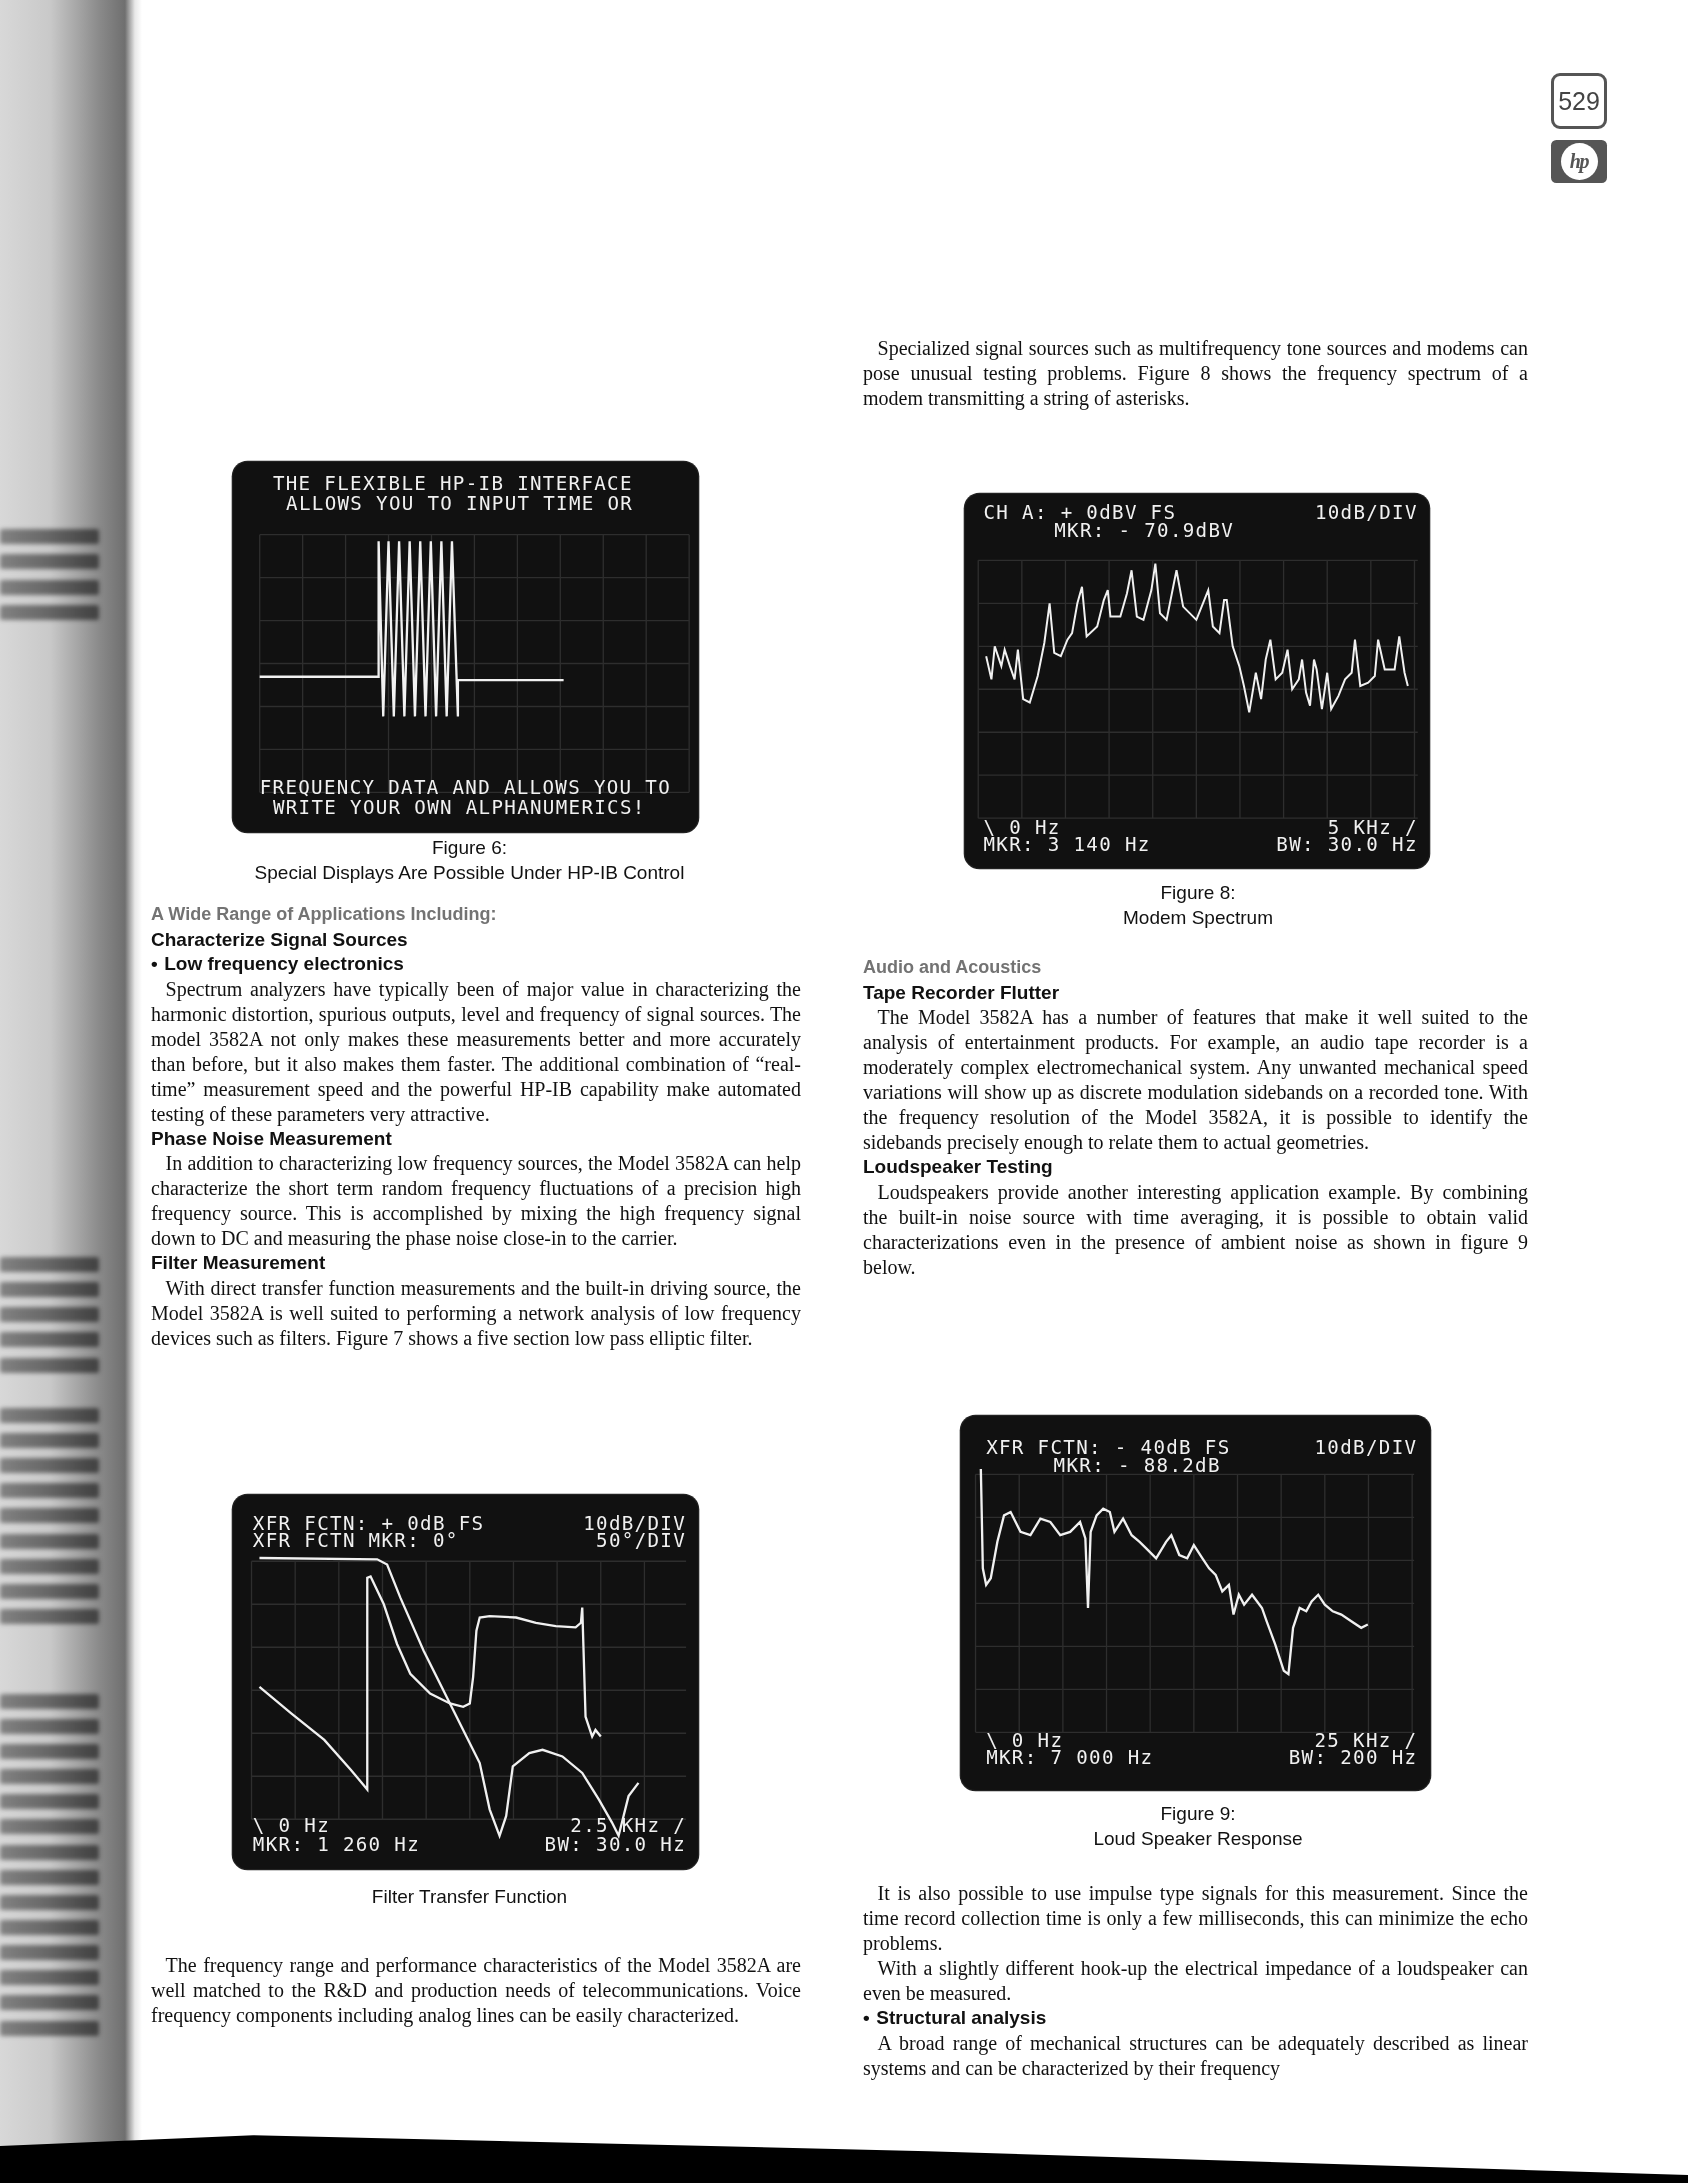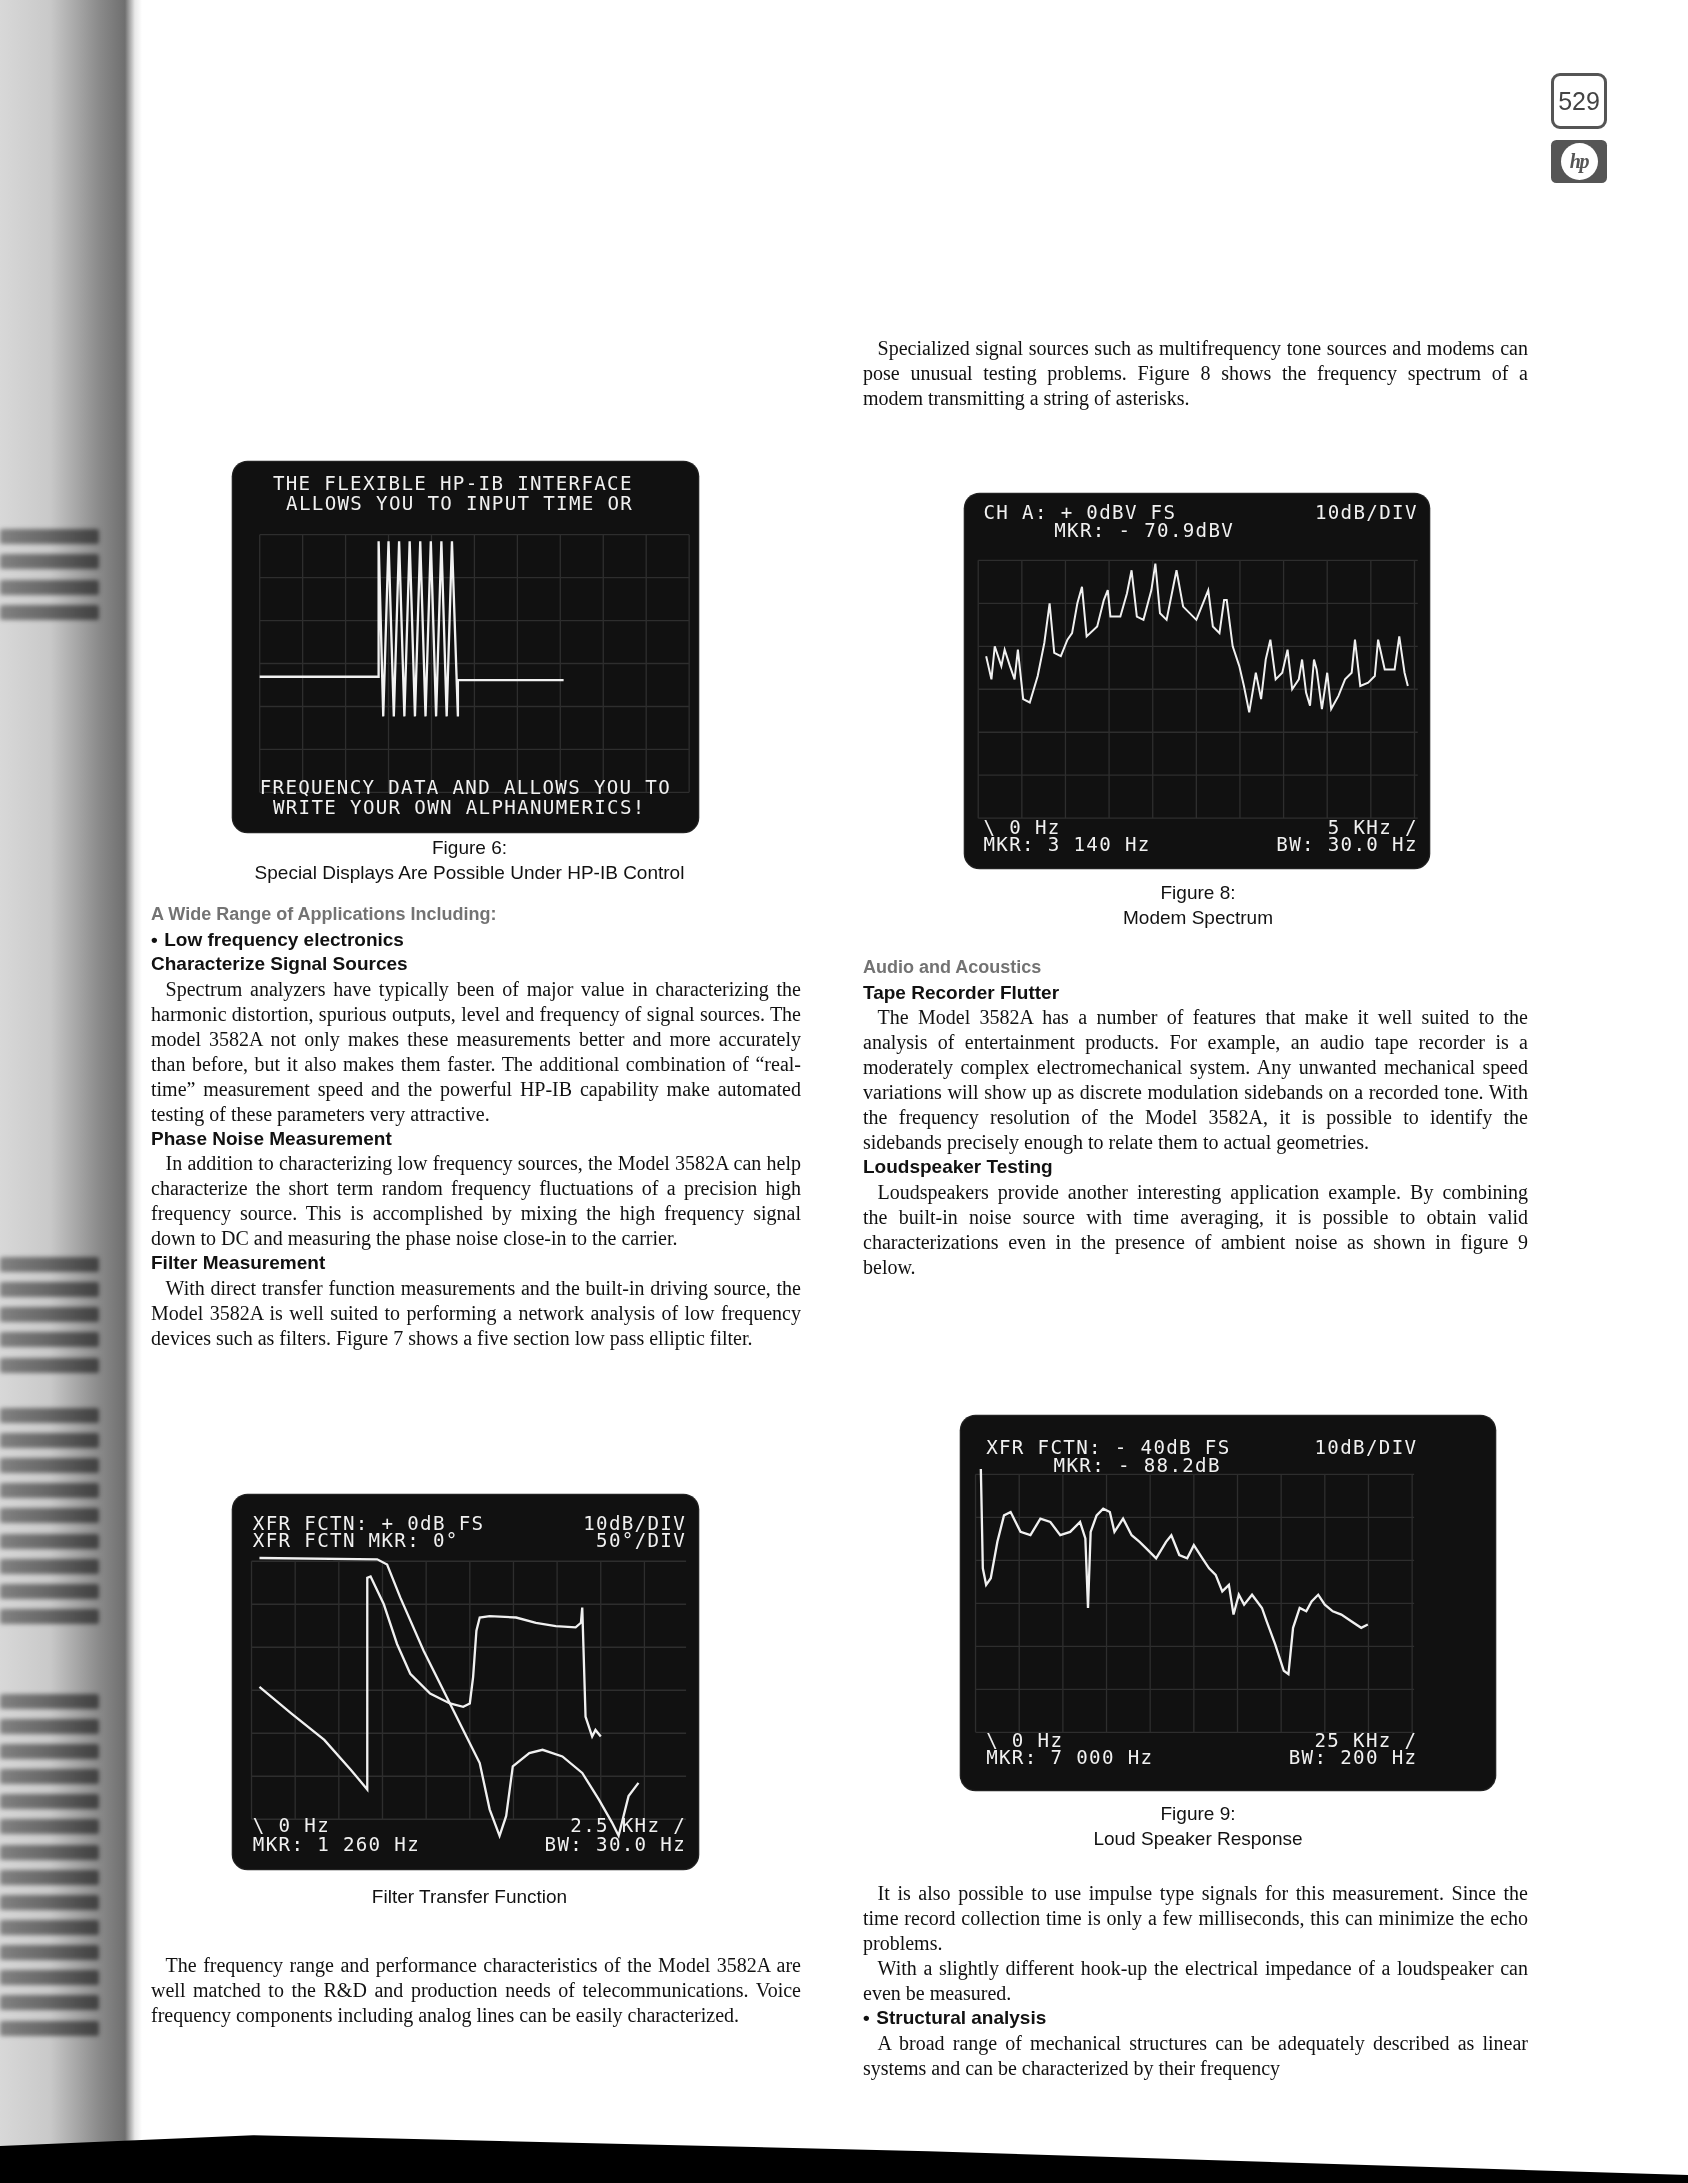--- a/index.html
+++ b/index.html
@@ -147,22 +147,22 @@
     <text class="crt-text" x="60" y="532">WRITE YOUR OWN ALPHANUMERICS!</text>
   </svg>
 </div>
 <div class="caption" style="left:165px; top:835px; width:609px;">
   <div>Figure 6:</div>
   <div>Special Displays Are Possible Under HP-IB Control</div>
 </div>
 
 <div class="col" style="left:151px; top:901px; width:650px;">
   <div class="section-title">A Wide Range of Applications Including:</div>
+  <div class="sub">Characterize Signal Sources</div>
   <div class="sub bullet">Low frequency electronics</div>
-  <div class="sub">Characterize Signal Sources</div>
   <p>Spectrum analyzers have typically been of major value in characterizing the harmonic distortion, spurious outputs, level and frequency of signal sources. The model 3582A not only makes these measurements better and more accurately than before, but it also makes them faster. The additional combination of “real-time” measurement speed and the powerful HP-IB capability make automated testing of these parameters very attractive.</p>
   <div class="sub">Phase Noise Measurement</div>
   <p>In addition to characterizing low frequency sources, the Model 3582A can help characterize the short term random frequency fluctuations of a precision high frequency source. This is accomplished by mixing the high frequency signal down to DC and measuring the phase noise close-in to the carrier.</p>
   <div class="sub">Filter Measurement</div>
   <p>With direct transfer function measurements and the built-in driving source, the Model 3582A is well suited to performing a network analysis of low frequency devices such as filters. Figure 7 shows a five section low pass elliptic filter.</p>
 </div>
 
 <div class="crt" style="left:233px; top:1495px; width:465px; height:374px;">
   <svg width="465" height="374" viewBox="0 0 703 565">
     <g stroke="#2e2e2e" stroke-width="2">
@@ -246,21 +246,21 @@
 </div>
 
 <div class="col" style="left:863px; top:954px; width:665px;">
   <div class="section-title">Audio and Acoustics</div>
   <div class="sub">Tape Recorder Flutter</div>
   <p>The Model 3582A has a number of features that make it well suited to the analysis of entertainment products. For example, an audio tape recorder is a moderately complex electromechanical system. Any unwanted mechanical speed variations will show up as discrete modulation sidebands on a recorded tone. With the frequency resolution of the Model 3582A, it is possible to identify the sidebands precisely enough to relate them to actual geometries.</p>
   <div class="sub">Loudspeaker Testing</div>
   <p>Loudspeakers provide another interesting application example. By combining the built-in noise source with time averaging, it is possible to obtain valid characterizations even in the presence of ambient noise as shown in figure 9 below.</p>
 </div>
 
-<div class="crt" style="left:961px; top:1416px; width:534px; height:374px;">
+<div class="crt" style="left:961px; top:1416px; width:469px; height:374px;">
   <svg width="467" height="374" viewBox="0 0 706 565">
     <g stroke="#2e2e2e" stroke-width="2">
       <line x1="22" y1="88" x2="685" y2="88"></line>
         <line x1="22" y1="153" x2="685" y2="153"></line>
       <line x1="22" y1="218" x2="685" y2="218"></line>
         <line x1="22" y1="283" x2="685" y2="283"></line>
       <line x1="22" y1="348" x2="685" y2="348"></line>
         <line x1="22" y1="413" x2="685" y2="413"></line>
       <line x1="22" y1="478" x2="685" y2="478"></line>
       <line x1="22" y1="88" x2="22" y2="478"></line>

